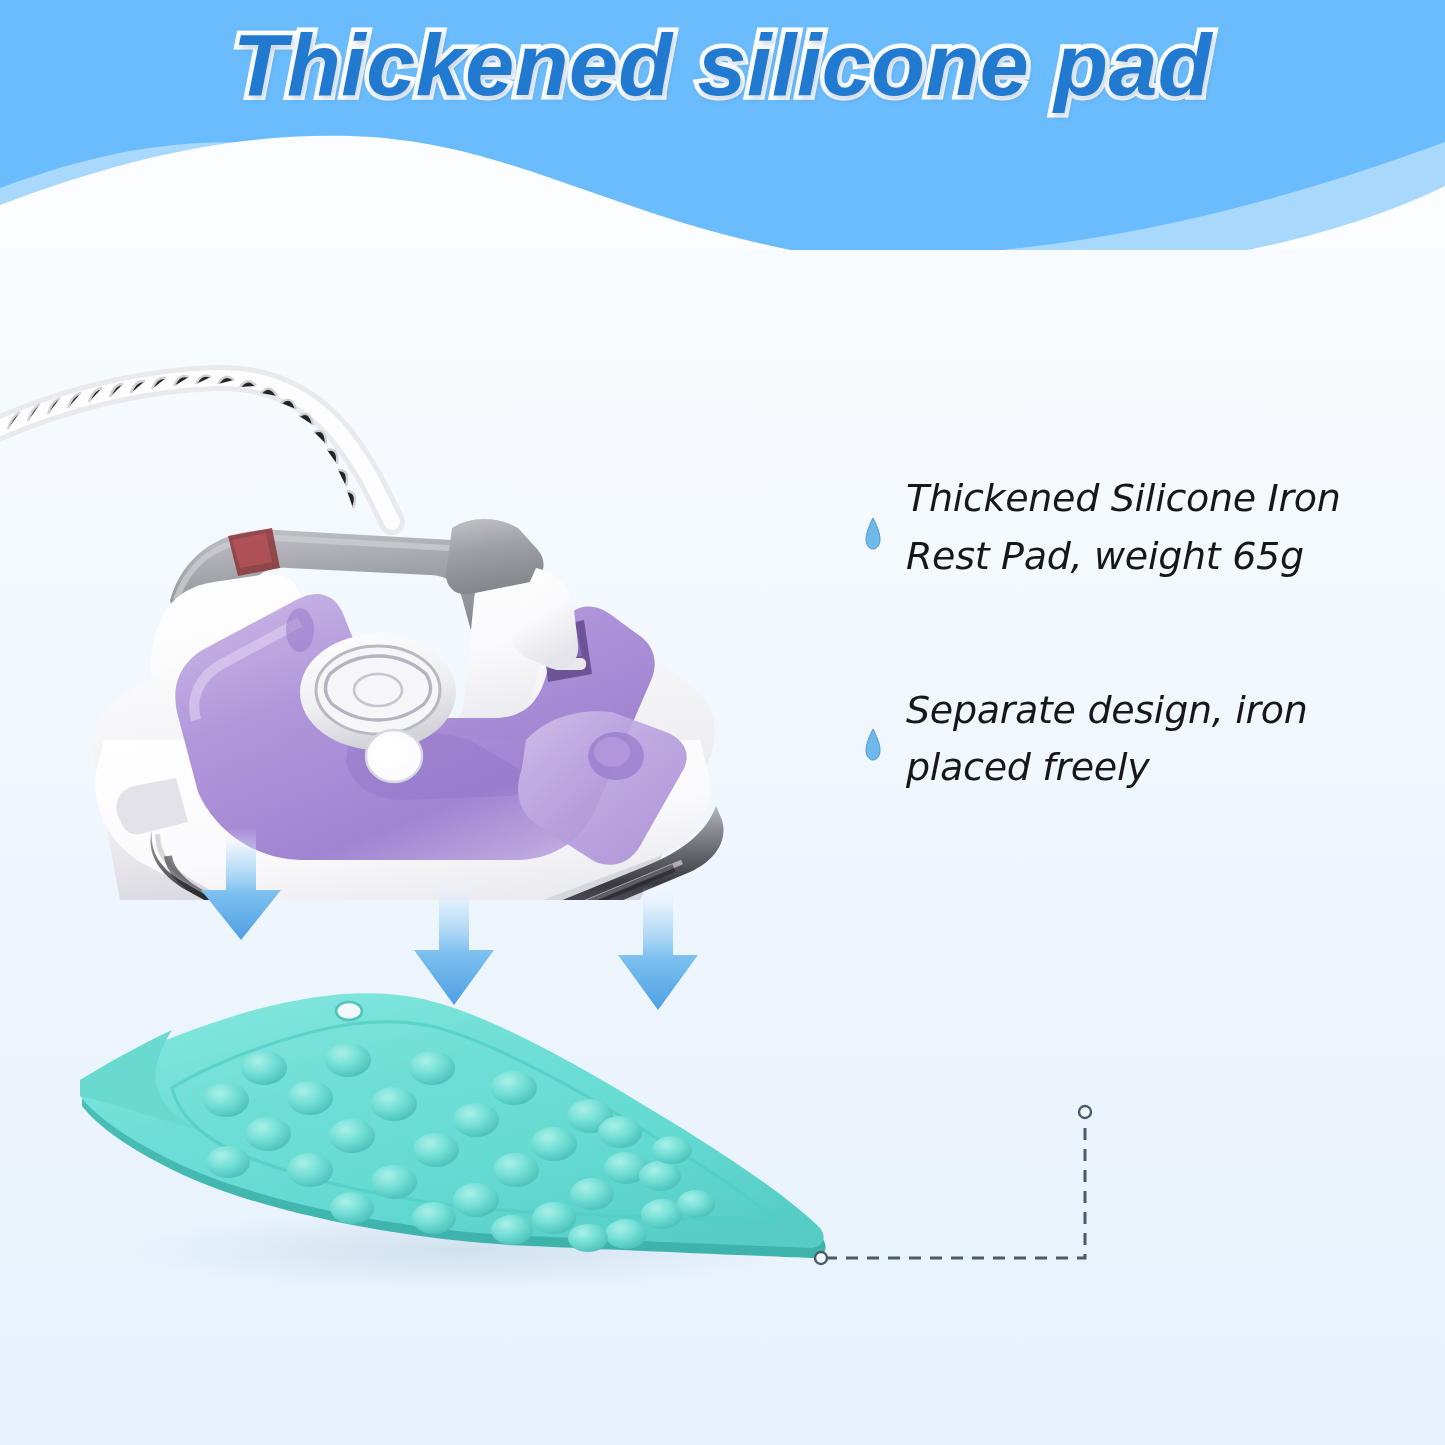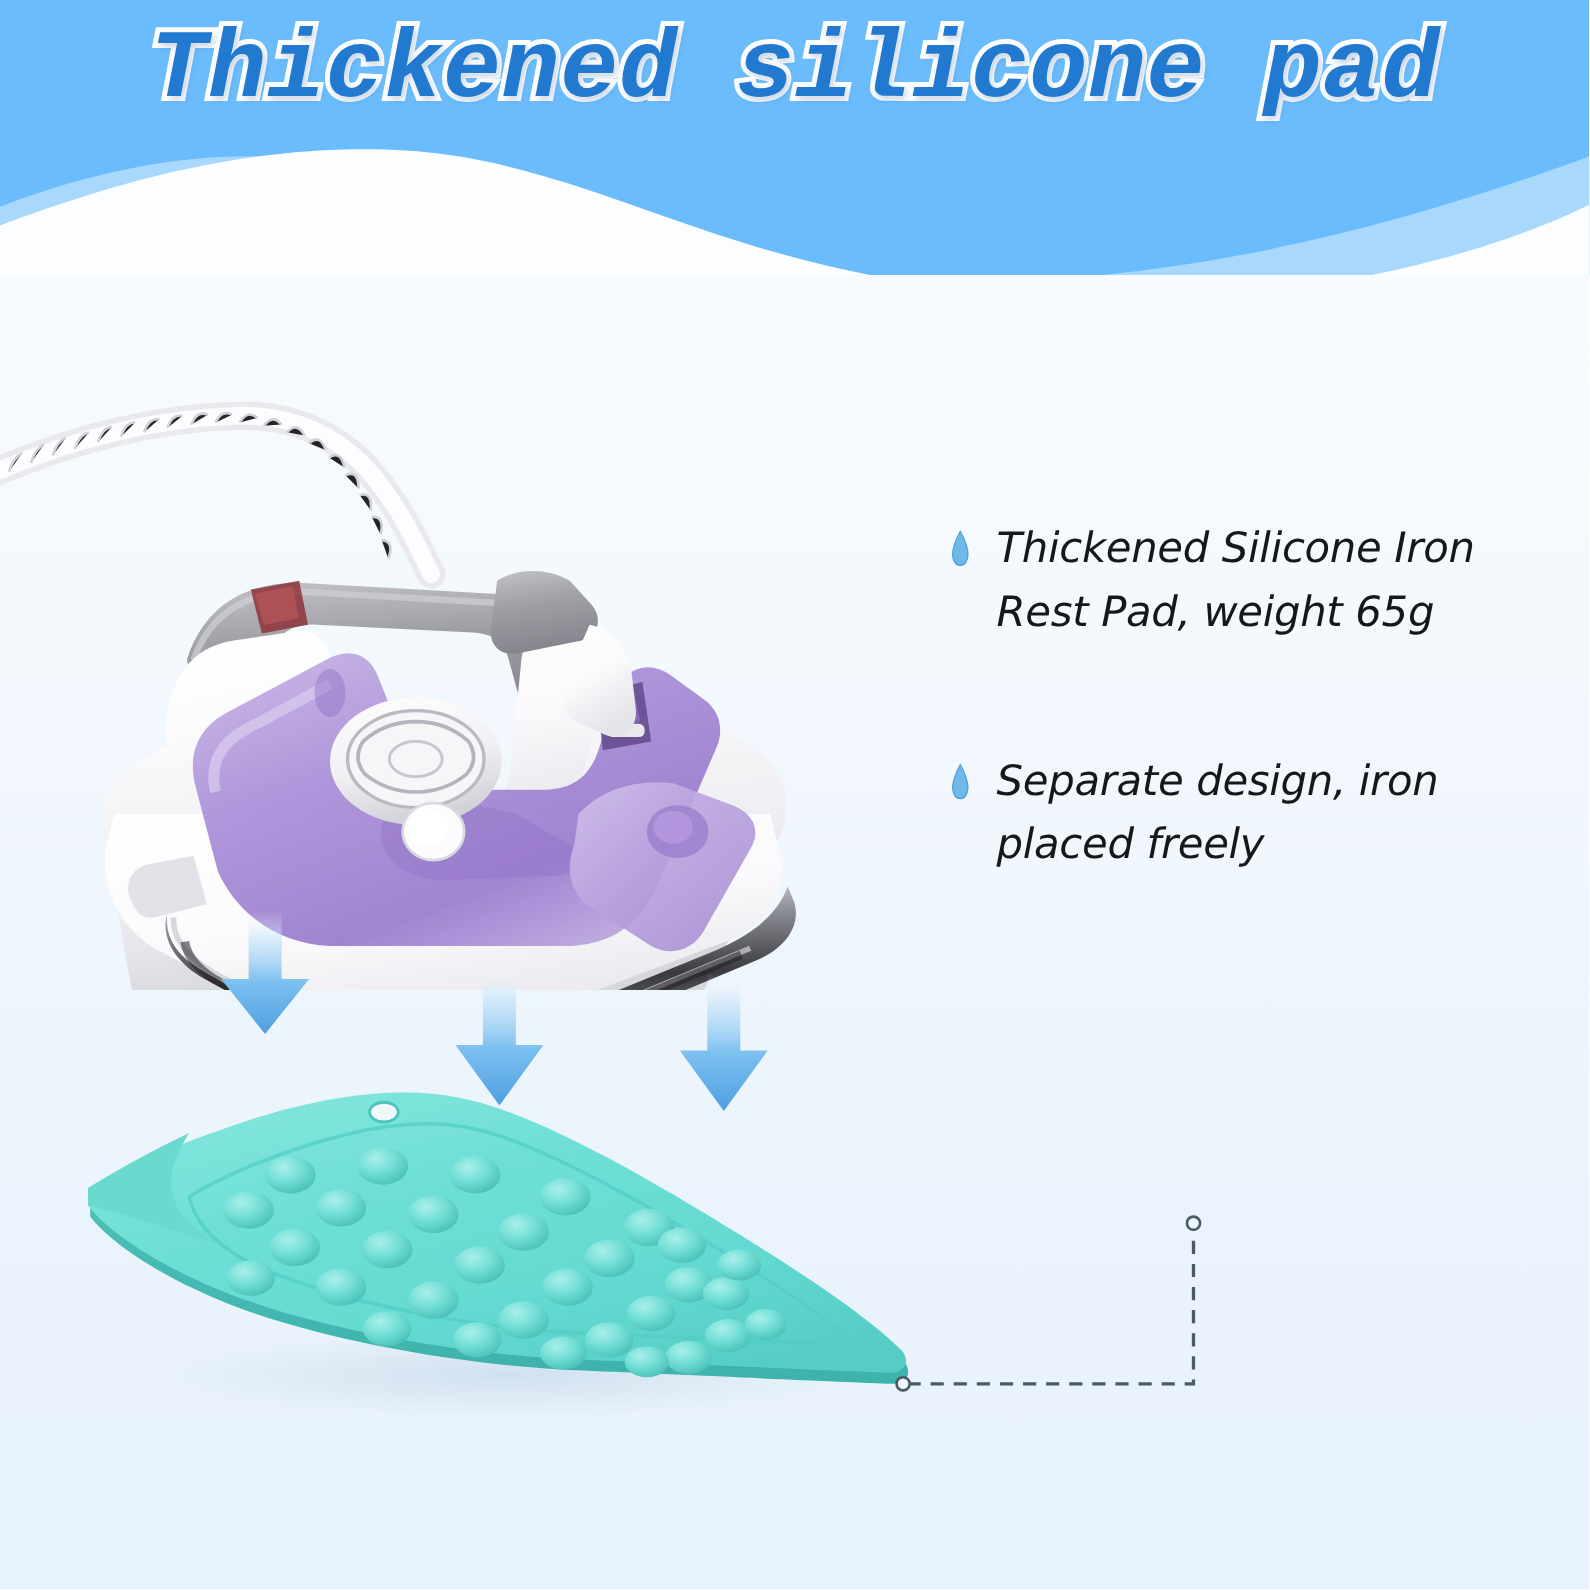--- a/index.html
+++ b/index.html
@@ -51,21 +51,20 @@
     letter-spacing: 0.5px;
     color: #2279d0;
     -webkit-text-stroke: 9px #ffffff;
     paint-order: stroke fill;
     text-shadow:
        0 0 2px #ffffff,
        2px 3px 6px rgba(40,90,150,0.30);
     white-space: nowrap;
     line-height: 1.15;
     z-index: 3;
-    font-family: Liberation Mono, monospace;
   }
 
   
   #iron-figure {
     position: absolute;
     left: 0px;
     top: 300px;
     width: 800px;
     height: 600px;
   }
@@ -100,21 +99,21 @@
 
   
   #feature-list {
     position: absolute;
     left: 862px;
     top: 470px;
     width: 560px;
   }
   .feature-item {
     display: flex;
-    align-items: flex-start;
+    align-items: center;
     margin-bottom: 96px;
   }
   .feature-item:last-child { margin-bottom: 4px; }
 
   .bullet-icon {
     flex: 0 0 auto;
     width: 22px;
     height: 34px;
     margin-top: 12px;
     margin-right: 22px;

